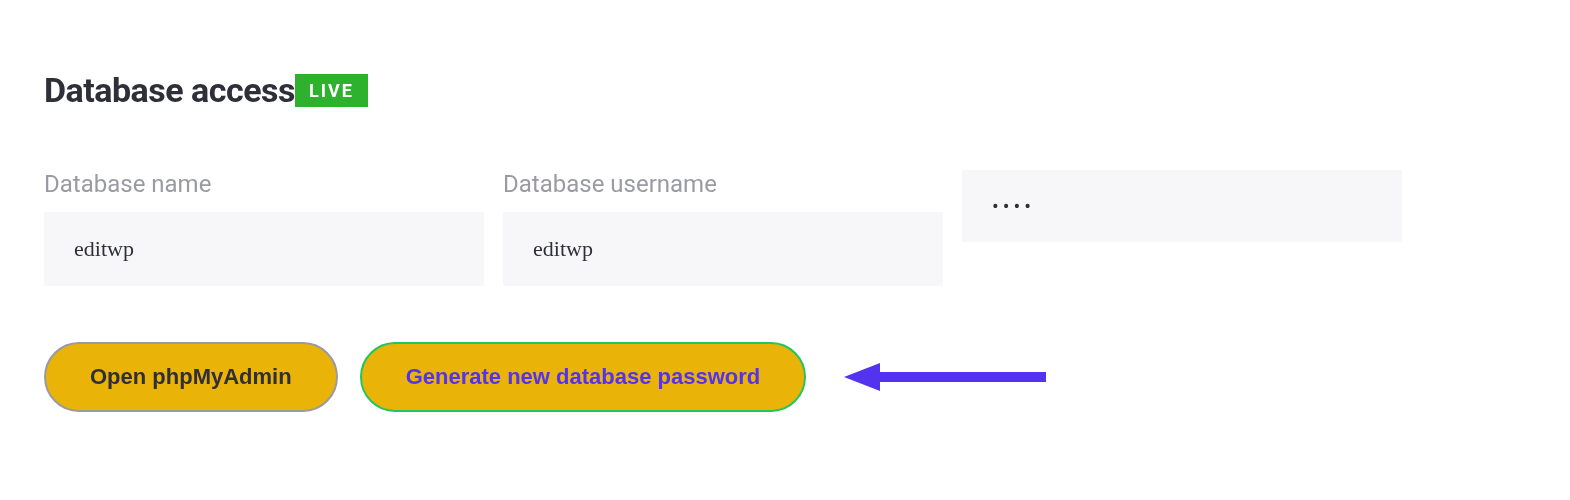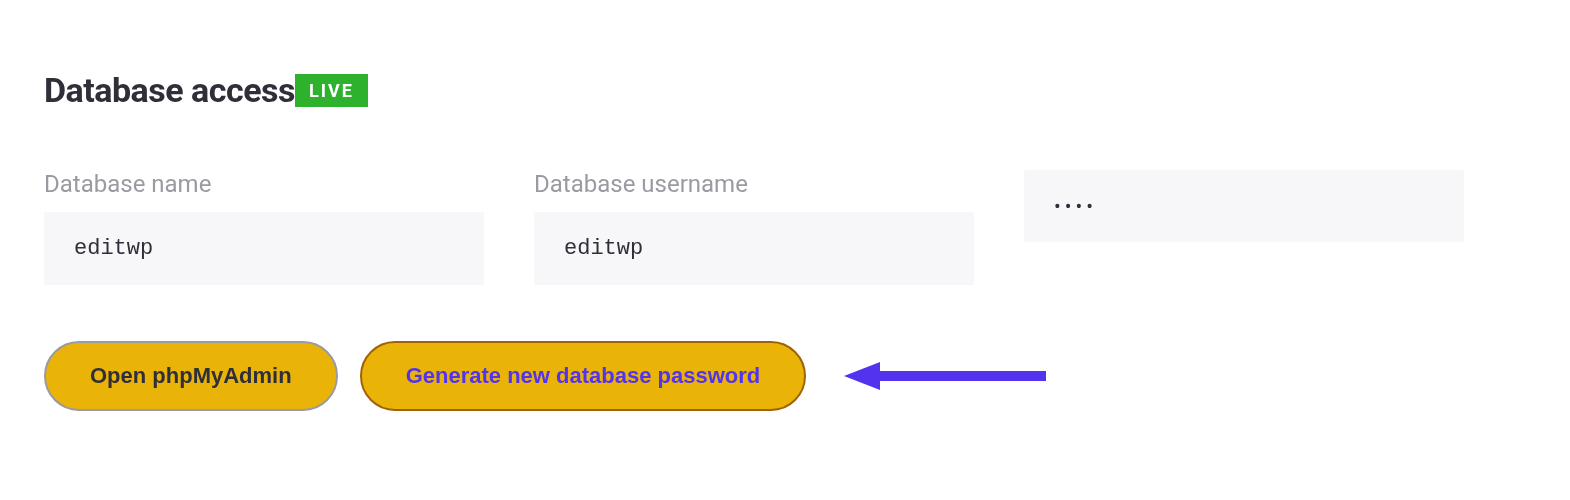--- a/index.html
+++ b/index.html
@@ -31,42 +31,42 @@
       color: #ffffff;
       font-size: 18px;
       font-weight: 700;
       letter-spacing: 2px;
       padding: 6px 14px;
       border-radius: 0;
       text-transform: uppercase;
     }
     .fields {
       display: flex;
-      gap: 50px;
+      gap: 19px;
       margin-bottom: 56px;
     }
     .field {
       display: flex;
       flex-direction: column;
       gap: 10px;
       flex: 0 0 auto;
     }
     .field.name-field { width: 440px; }
     .field.username-field { width: 440px; }
     .field.password-field { width: 440px; }
     .field-label {
       font-size: 24px;
       color: #9a9aa3;
       font-weight: 400;
       margin-bottom: 4px;
     }
     .field-value {
       background: #f7f7f9;
       padding: 24px 30px;
-      font-family: Liberation Mono, monospace;
+      font-family: Liberation Serif, serif;
       font-size: 22px;
       color: #2f2f3a;
       border-radius: 2px;
     }
     .field-value.password {
       font-family: -apple-system, BlinkMacSystemFont, "Segoe UI", Roboto, Helvetica, Arial, sans-serif;
       letter-spacing: 4px;
       font-size: 20px;
     }
     .actions {
@@ -81,21 +81,21 @@
       border-radius: 999px;
       background: #eab308;
       cursor: pointer;
       white-space: nowrap;
     }
     .btn-secondary {
       border: 2px solid #9a9aa3;
       color: #2f2f3a;
     }
     .btn-primary {
-      border: 2px solid #a16207;
+      border: 2px solid #22c55e;
       color: #5333ed;
     }
     .arrow-annotation {
       display: flex;
       align-items: center;
       margin-left: 8px;
     }
   </style>
 </head>
 <body>

